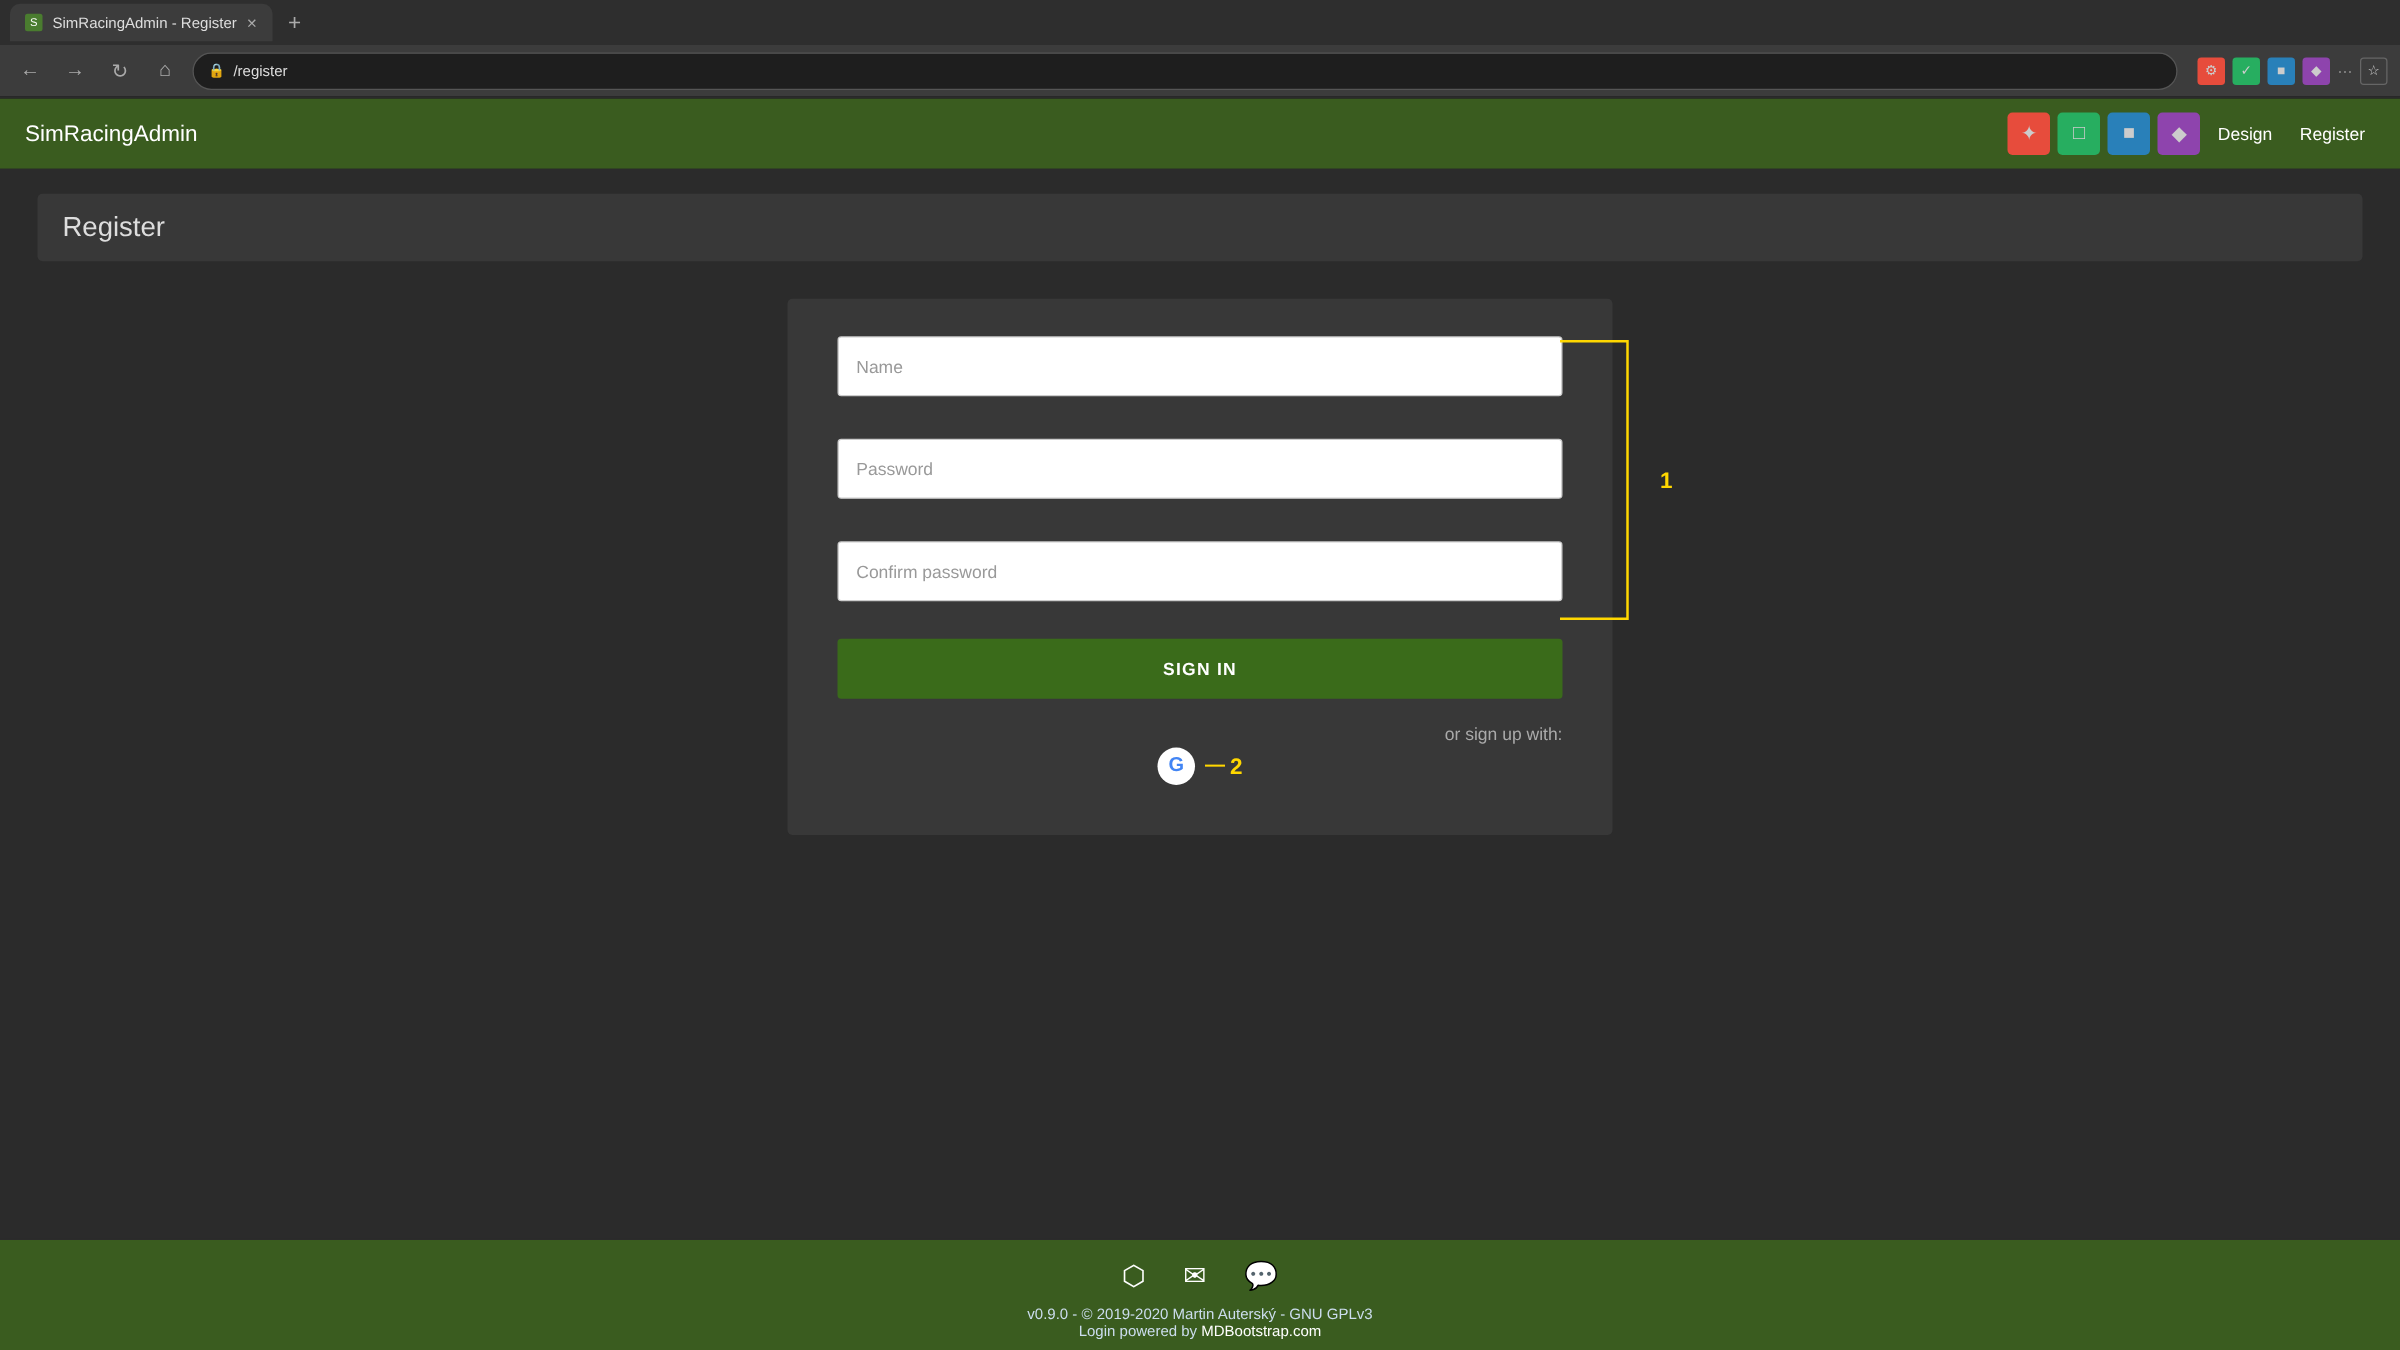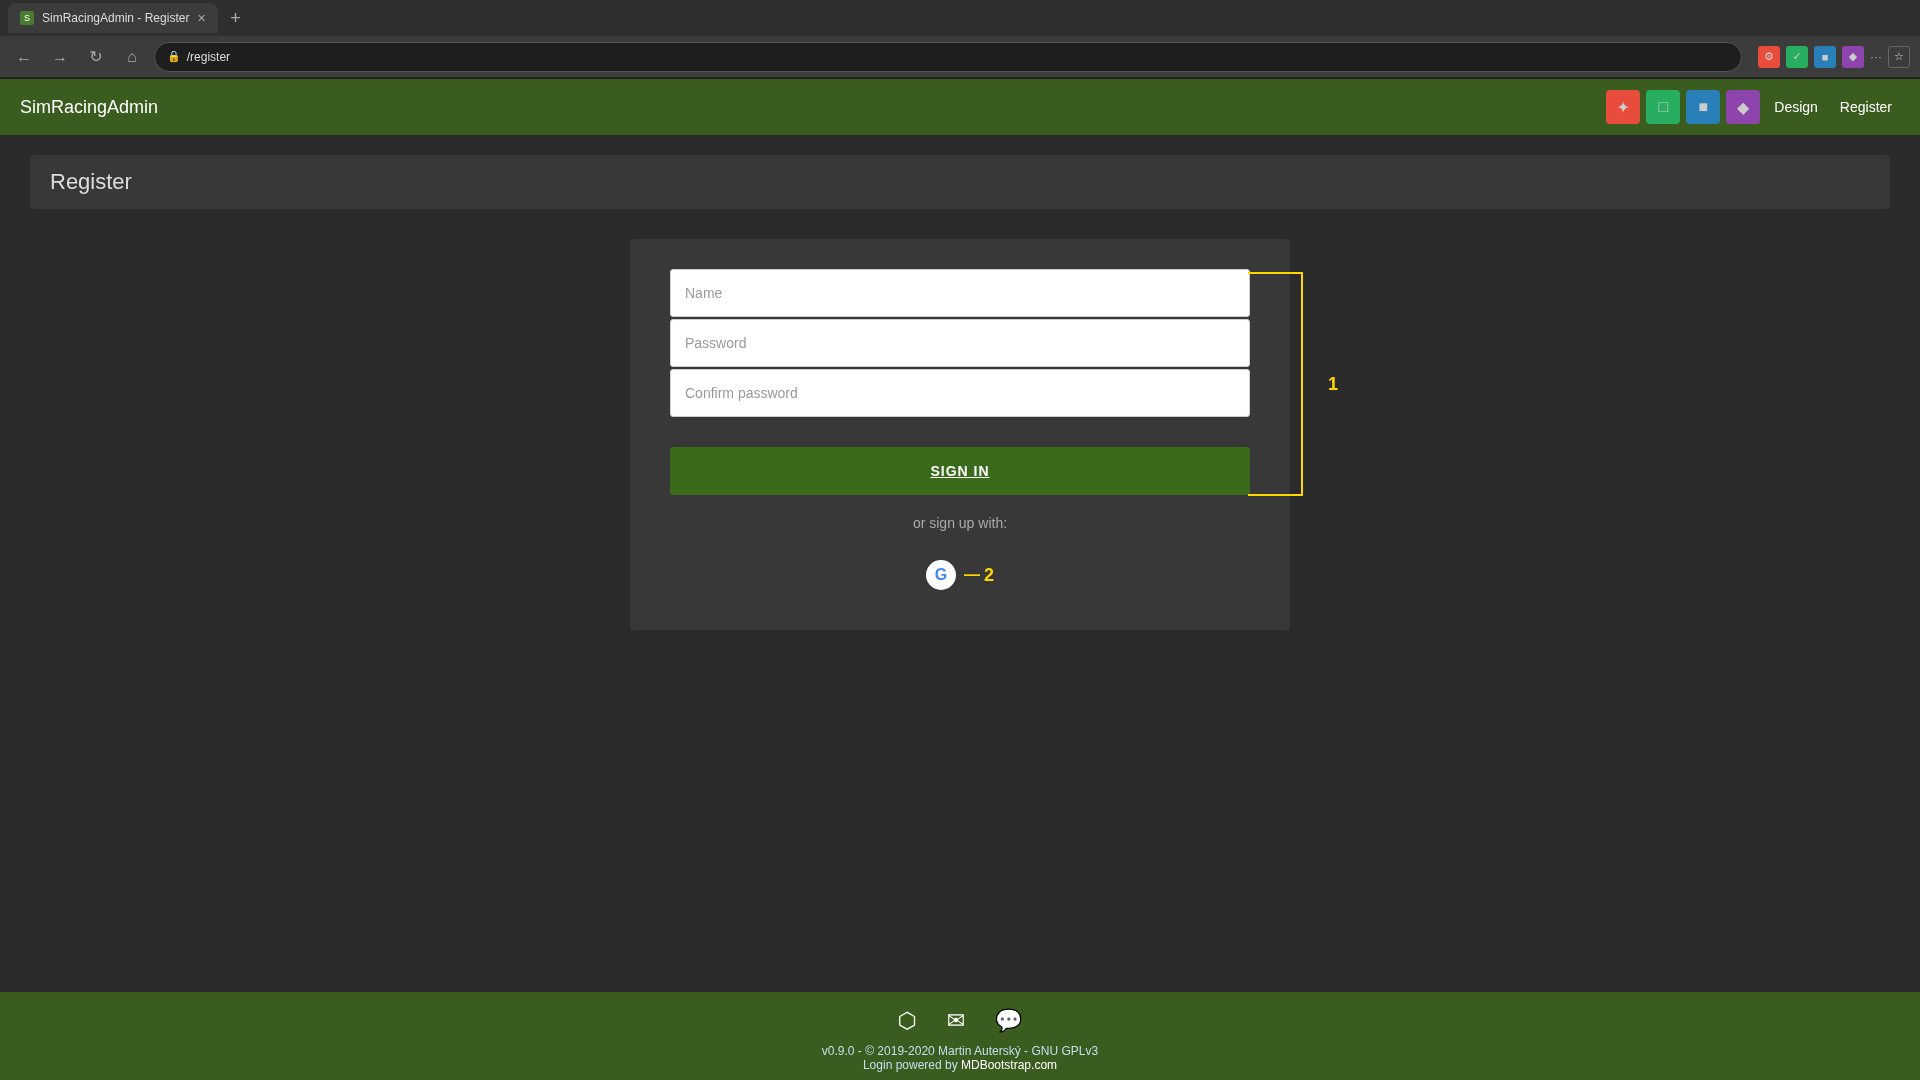--- a/index.html
+++ b/index.html
@@ -151,21 +151,21 @@
     
     .register-card {
       background: #383838;
       border-radius: 4px;
       padding: 30px 40px 40px;
       width: 660px;
       margin: 0 auto;
       position: relative;
     }
     .form-group {
-      margin-bottom: 2px;
+      margin-bottom: 34px;
     }
     .form-input {
       width: 100%;
       background: #fff;
       border: 1px solid #ccc;
       border-radius: 3px;
       height: 48px;
       padding: 0 14px;
       font-size: 14px;
       color: #555;
@@ -179,27 +179,26 @@
       height: 48px;
       background: #3a6b1a;
       border: none;
       border-radius: 3px;
       color: #fff;
       font-size: 14px;
       font-weight: bold;
       letter-spacing: 1px;
       cursor: pointer;
       margin-bottom: 20px;
-      text-decoration: underline;
     }
     .or-signup {
-      text-align: center;
+      text-align: right;
       color: #aaa;
       font-size: 14px;
-      margin-bottom: 29px;
+      margin-bottom: 3px;
     }
     .google-g {
       width: 30px; height: 30px;
       background: #fff;
       border-radius: 50%;
       display: flex; align-items: center; justify-content: center;
       font-size: 16px;
       font-weight: bold;
       color: #4285F4;
       cursor: pointer;

